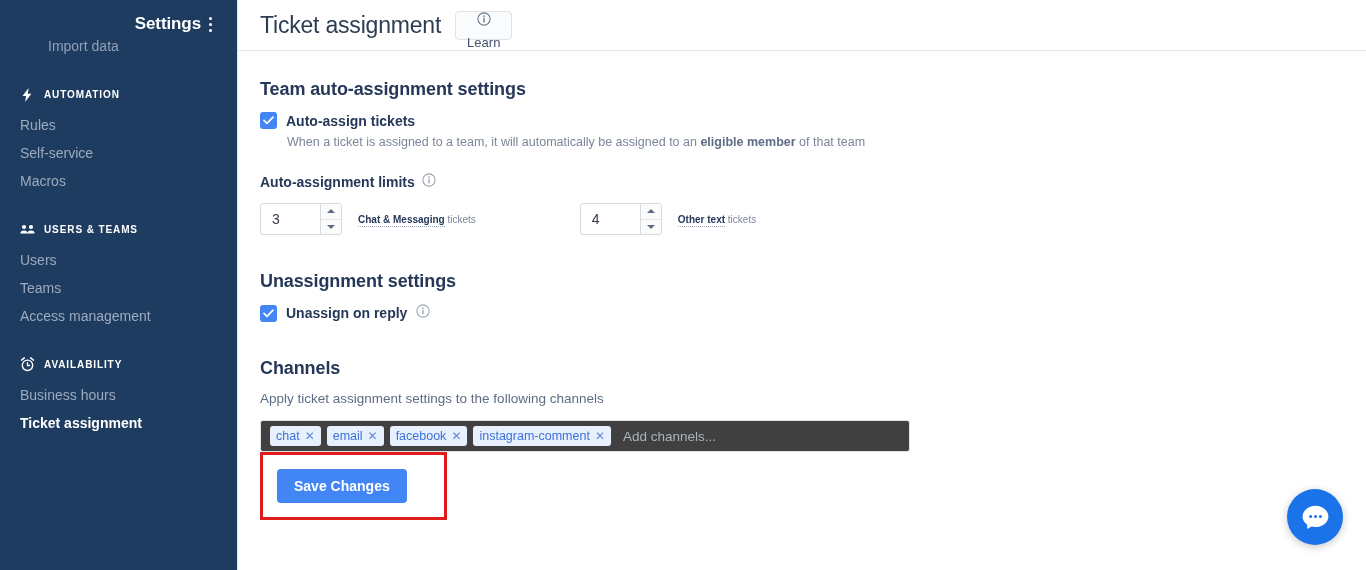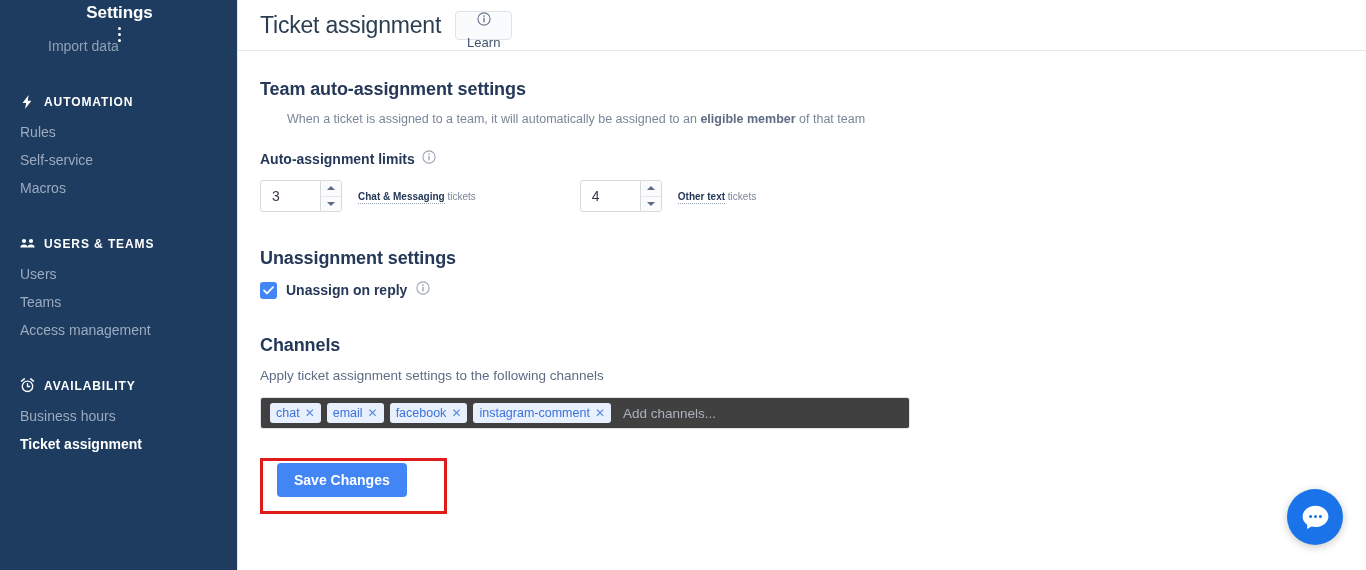--- a/index.html
+++ b/index.html
@@ -25,23 +25,22 @@
     height: 570px;
     background: #1e3c60;
     position: relative;
     overflow: hidden;
     border-right: 1px solid #e4e7eb;
   }
   .sidebar-header {
     height: 48px;
     display: flex;
     align-items: center;
-    justify-content: center;
+    justify-content: flex-end;
     padding: 0 18px 0 20px;
-    flex-direction: column;
   }
   .sidebar-title {
     color: #ffffff;
     font-size: 17px;
     font-weight: bold;
     letter-spacing: -0.1px;
   }
   .kebab {
     width: 18px; height: 22px;
     display: flex; flex-direction: column;
@@ -75,23 +74,23 @@
   }
   .nav-item.active {
     color: #ffffff;
     font-weight: bold;
   }
   .nav-group {
     display: flex;
     align-items: center;
     gap: 9px;
     padding: 0 20px;
-    margin: 34px 0 9px 0;
+    margin: 27px 0 9px 0;
     color: #ffffff;
-    font-size: 12px;
+    font-size: 10px;
     font-weight: bold;
     letter-spacing: 0.9px;
   }
   .nav-group .gicon {
     width: 15px; height: 15px;
     display: inline-flex;
     align-items: center;
     justify-content: center;
     flex: none;
   }
@@ -274,24 +273,23 @@
     cursor: pointer;
     line-height: 1;
   }
   .tag-placeholder {
     font-size: 13.5px;
     color: #aab2bd;
     margin-left: 6px;
   }
 
   .save-wrap {
-    margin-top: 29px;
     position: relative;
     display: inline-block;
-    padding: 2px 37px 14px 14px;
+    padding: 14px 37px 14px 14px;
     border: 3px solid #e01b1b;
   }
   .save-btn {
     height: 34px;
     padding: 0 17px;
     border: none;
     border-radius: 4px;
     background: #4285f4;
     color: #ffffff;
     font-size: 14px;
@@ -388,20 +386,28 @@
         </span>
         <span>Learn</span>
       </button>
     </div>
 
     <div class="content">
 
       
       <h2 class="section-title">Team auto-assignment settings</h2>
 
+      <div class="check-row">
+        <span class="cbox">
+          <svg width="11" height="9" viewBox="0 0 11 9">
+              <path d="M1 4.3 4 7.4 10 1.2" fill="none" stroke="#ffffff" stroke-width="1.7" stroke-linecap="round" stroke-linejoin="round"></path>
+            </svg>
+        </span>
+        <span class="check-label">Auto-assign tickets</span>
+      </div>
       <div class="sub-text"><span>When a ticket is assigned to a team, it will automatically be assigned to an </span><b>eligible member</b><span> of that team</span></div>
 
       <div class="limits-label">
         <span>Auto-assignment limits</span>
         <span>
           <svg width="14" height="14" viewBox="0 0 14 14">
             <circle cx="7" cy="7" r="6.1" fill="none" stroke="#9aa5b5" stroke-width="1.1"></circle>
             <circle cx="7" cy="4.1" r="0.85" fill="#9aa5b5"></circle>
             <rect x="6.3" y="5.8" width="1.4" height="4.6" rx="0.6" fill="#9aa5b5"></rect>
           </svg>

